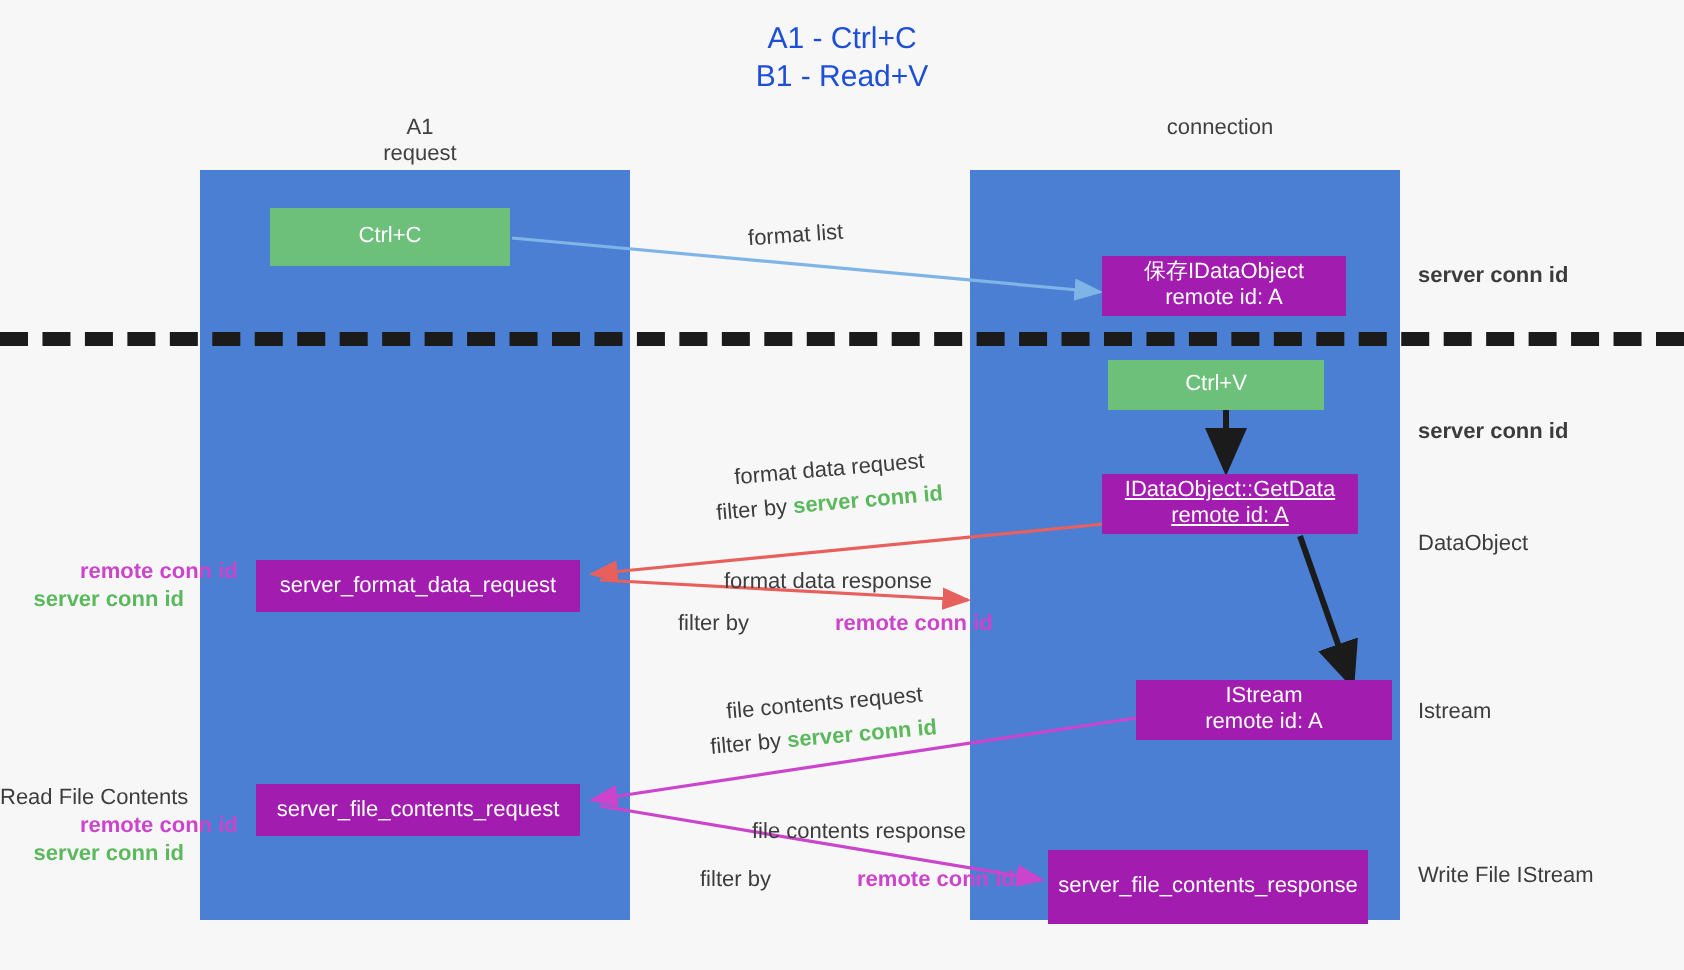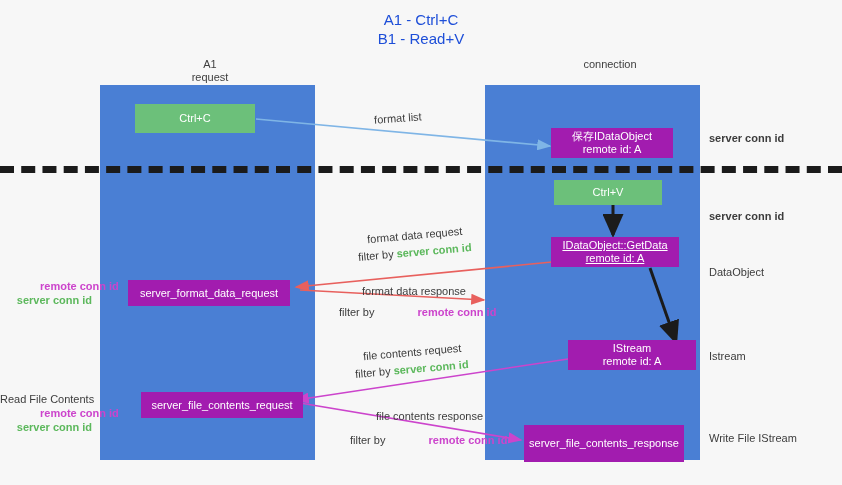--- a/index.html
+++ b/index.html
@@ -73,21 +73,21 @@
   </svg>
 
   <div class="dashed"></div>
 
   <div class="box green" style="left:135px;top:104px;width:120px;height:29px;">
     <span>Ctrl+C</span>
   </div>
   <div class="box orange" style="left:128px;top:280px;width:162px;height:26px;">
     <span>server_format_data_request</span>
   </div>
-  <div class="box orange" style="left:128px;top:392px;width:162px;height:26px;margin-left:13px;">
+  <div class="box orange" style="left:128px;top:392px;width:162px;height:26px;">
     <span>server_file_contents_request</span>
   </div>
 
   <div class="box orange" style="left:551px;top:128px;width:122px;height:30px;">
     <span>保存IDataObject</span>
     <span>remote id: A</span>
   </div>
   <div class="box green" style="left:554px;top:180px;width:108px;height:25px;">
     <span>Ctrl+V</span>
   </div>

